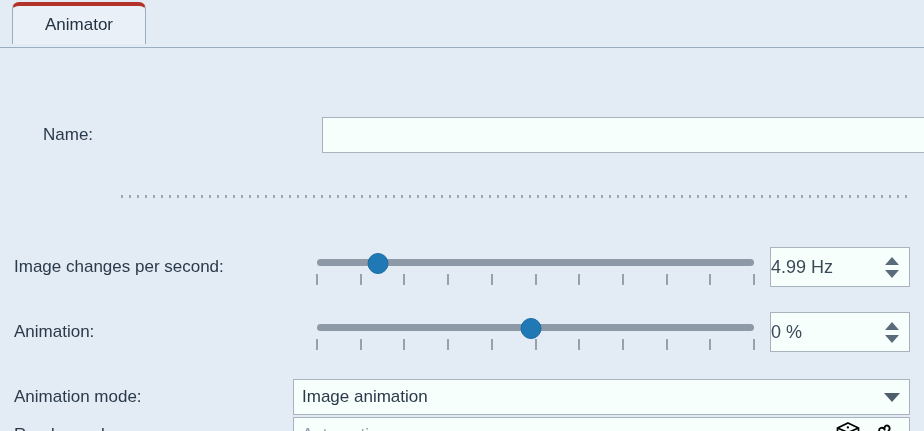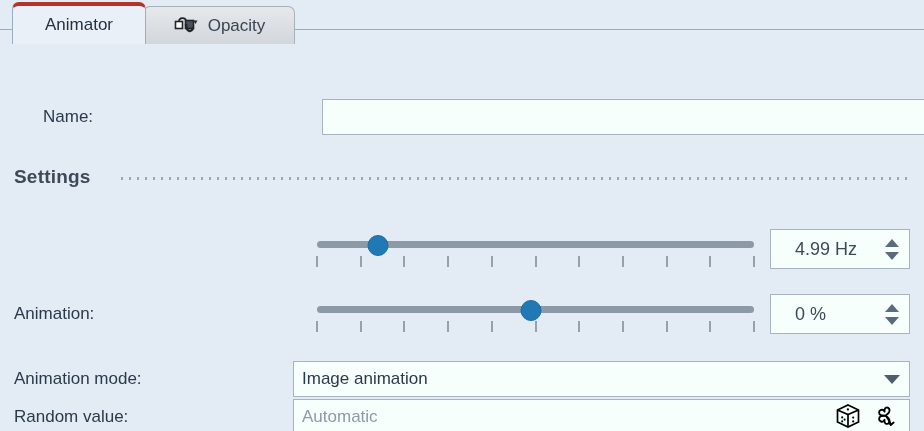--- a/index.html
+++ b/index.html
@@ -13,21 +13,21 @@
     font-family: "Liberation Sans", sans-serif;
     font-size: 17px;
     color: #2c3e50;
     overflow: hidden;
     position: relative;
   }
 
   
   .tabstrip {
     position: relative;
-    height: 30px;
+    height: 48px;
     box-sizing: border-box;
   }
   .tabstrip-underline {
     position: absolute;
     left: 0;
     right: 0;
     bottom: 0;
     height: 1px;
     background: #9badc2;
   }
@@ -182,21 +182,21 @@
     width: 140px;
     height: 40px;
     box-sizing: border-box;
     background: #f6fffb;
     border: 1px solid #a7b4c0;
     display: flex;
     align-items: center;
   }
   .spinner-value {
     flex: 1;
-    padding-left: 24px;
+    padding-left: 0;
     font-size: 18px;
     color: #3b4a5a;
     white-space: nowrap;
   }
   .spinner-arrows {
     width: 34px;
     height: 100%;
     display: flex;
     flex-direction: column;
     align-items: center;
@@ -277,47 +277,35 @@
 </head>
 <body>
 
 <div class="tabstrip">
   <div class="tabstrip-underline"></div>
 
   <div class="tab active">
     <span>Animator</span>
   </div>
 
-  <div class="tab inactive">
-    <span class="opacity-icon-wrap">
-      <svg class="opacity-icon" viewBox="0 0 26 24" xmlns="http://www.w3.org/2000/svg">
-        <rect x="2.5" y="7.5" width="7" height="7" fill="#ffffff" stroke="#20262c" stroke-width="1.6"></rect>
-        <rect x="12.5" y="6.5" width="8" height="8" fill="#4a5059" stroke="#20262c" stroke-width="1.6"></rect>
-        <path d="M6 7.5 C6 3, 13 3, 13 7" fill="none" stroke="#20262c" stroke-width="1.8"></path>
-        <path d="M13 10 C13 18, 19 19, 20 13.5" fill="none" stroke="#20262c" stroke-width="2.4"></path>
-        <path d="M20.5 6.5 L24.5 6.5 L22.5 10 Z" fill="#20262c"></path>
-      </svg>
-    </span>
-    <span>Opacity</span>
-  </div>
 </div>
 
 <div class="form">
 
   <div class="row" id="row-name">
     <span class="label">Name:</span>
     <input class="text-input" id="name-input" type="text" placeholder="" style="">
   </div>
 
   <div class="row" id="row-settings">
-    <span class="section-title">Settings</span>
     <span class="dots"></span>
   </div>
 
   <div class="row" id="row-rate">
+    <span class="label">Image changes per second:</span>
     <div class="slider-wrap">
       <div class="slider-track"></div>
       <div class="slider-handle" id="rate-handle" style="left: 14%;"></div>
       <div class="ticks" id="rate-ticks">
           <span class="tick" style="left: 0%;"></span>
           <span class="tick" style="left: 10%;"></span>
           <span class="tick" style="left: 20%;"></span>
           <span class="tick" style="left: 30%;"></span>
           <span class="tick" style="left: 40%;"></span>
           <span class="tick" style="left: 50%;"></span>

